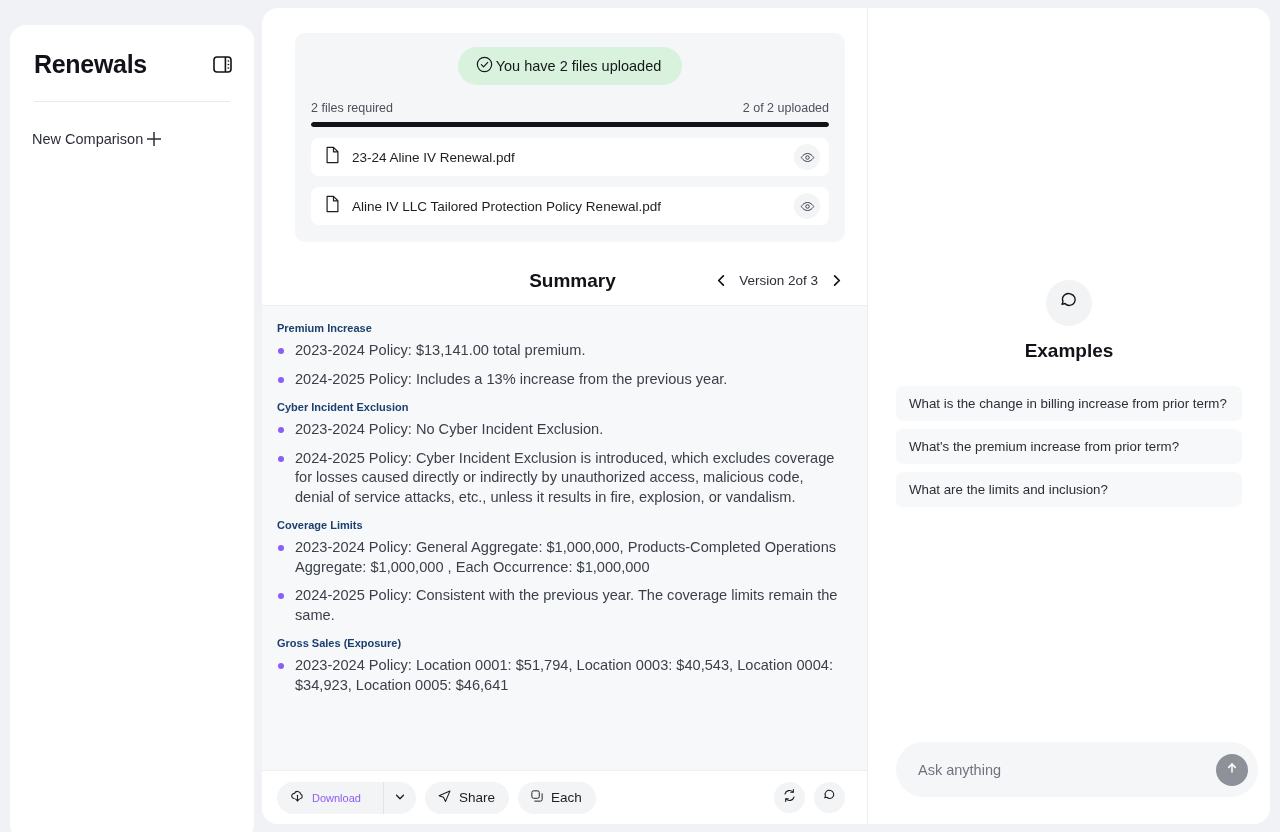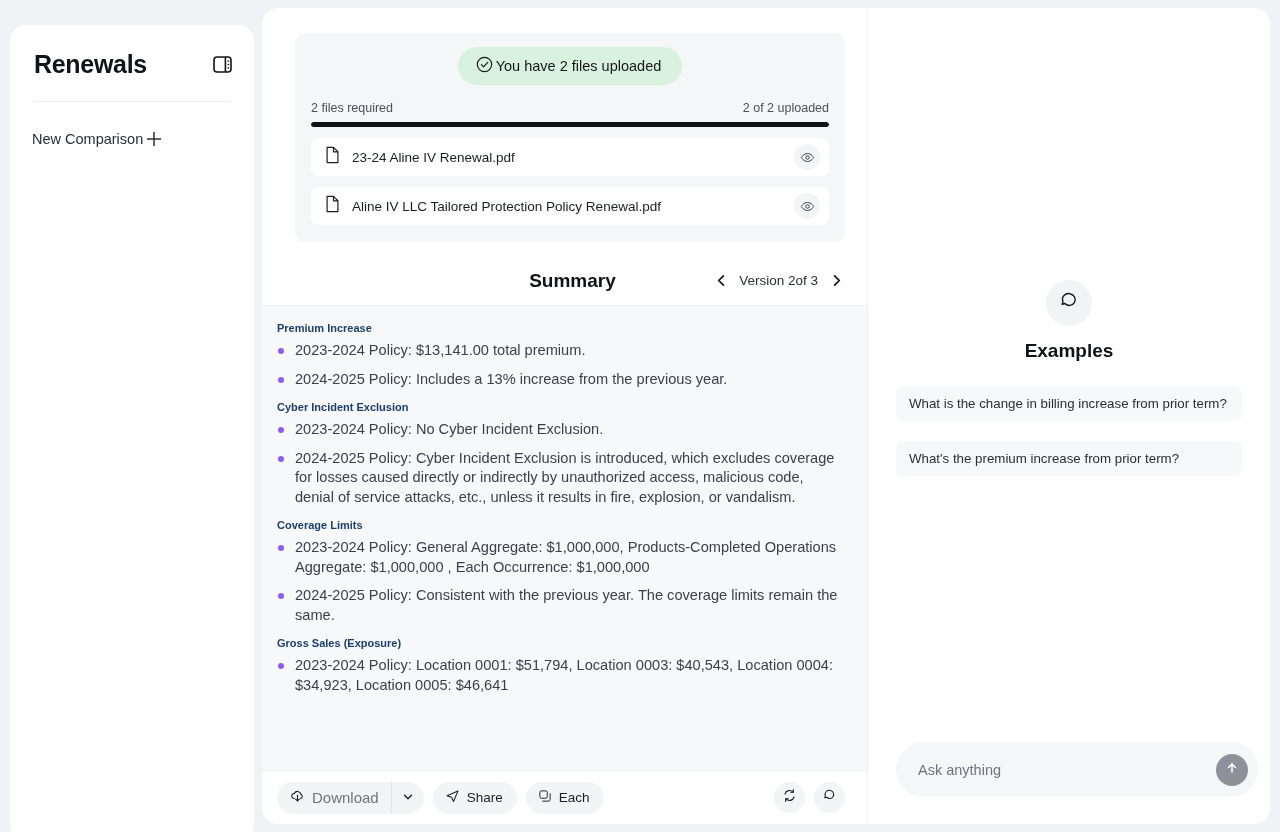--- a/index.html
+++ b/index.html
@@ -245,25 +245,25 @@
     align-items: center;
     background: #f3f4f6;
     border-radius: 18px;
     height: 32px;
     overflow: hidden;
   }
   .dl-main {
     display: flex;
     align-items: center;
     gap: 7px;
-    padding: 0 12px 0 13px;
+    padding: 0 22px 0 13px;
     height: 100%;
     cursor: pointer;
-    font-size: 15px;
-    color: #737373;
+    font-size: 11px;
+    color: #8b5cf6;
     border-right: 1px solid #e1e3e8;
   }
   .dl-caret {
     width: 32px;
     height: 100%;
     display: flex;
     align-items: center;
     justify-content: center;
     cursor: pointer;
   }
@@ -313,21 +313,21 @@
     margin-top: 14px;
     font-size: 19px;
     font-weight: bold;
     color: #111318;
   }
   .example-list {
     margin-top: 24px;
     width: 100%;
     display: flex;
     flex-direction: column;
-    gap: 20px;
+    gap: 8px;
   }
   .example-item {
     background: #f7f8f9;
     border-radius: 7px;
     padding: 9px 13px;
     font-size: 13.3px;
     line-height: 17px;
     color: #2b2e36;
     cursor: pointer;
   }
@@ -566,20 +566,21 @@
           <span>
             <svg width="22" height="22" viewBox="0 0 22 22" fill="none">
               <path d="M12.6 4a5.8 5.8 0 11-5.6 9.5l-3 .9 1-2.8A5.8 5.8 0 0112.6 4z" stroke="#111318" stroke-width="1.35" stroke-linejoin="round"></path>
             </svg>
           </span>
         </div>
         <div class="examples-title">Examples</div>
         <div class="example-list" id="example-list">
             <div class="example-item">What is the change in billing increase from prior term?</div>
             <div class="example-item">What's the premium increase from prior term?</div>
+            <div class="example-item">What are the limits and inclusion?</div>
           </div>
       </div>
 
       <div class="composer">
         <input class="composer-input" type="text" placeholder="Ask anything" style="">
         <div class="send-btn">
           <span>
             <svg width="16" height="16" viewBox="0 0 18 18" fill="none">
               <line x1="9" y1="13.6" x2="9" y2="4.6" stroke="#ffffff" stroke-width="1.7" stroke-linecap="round"></line>
               <path d="M5.3 8.3L9 4.5l3.7 3.8" stroke="#ffffff" stroke-width="1.7" stroke-linecap="round" stroke-linejoin="round"></path>

